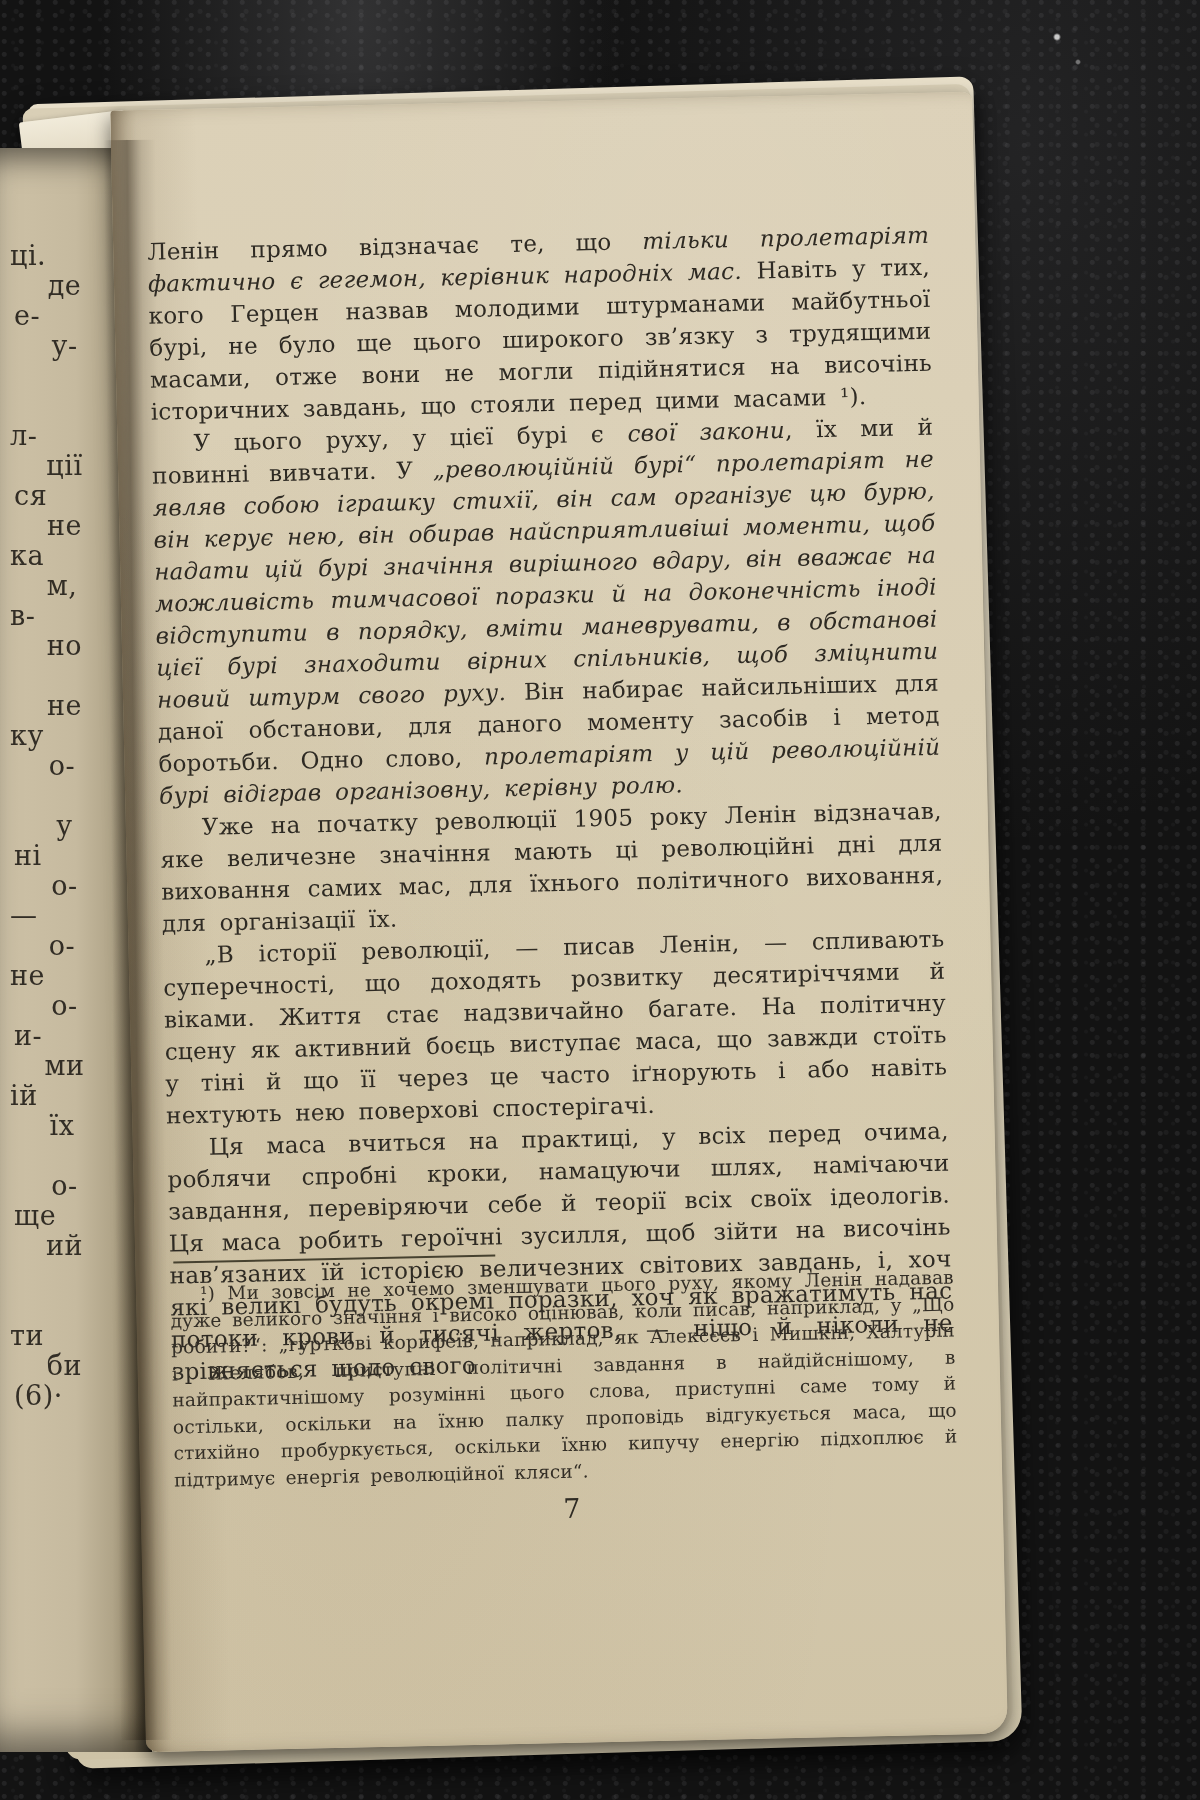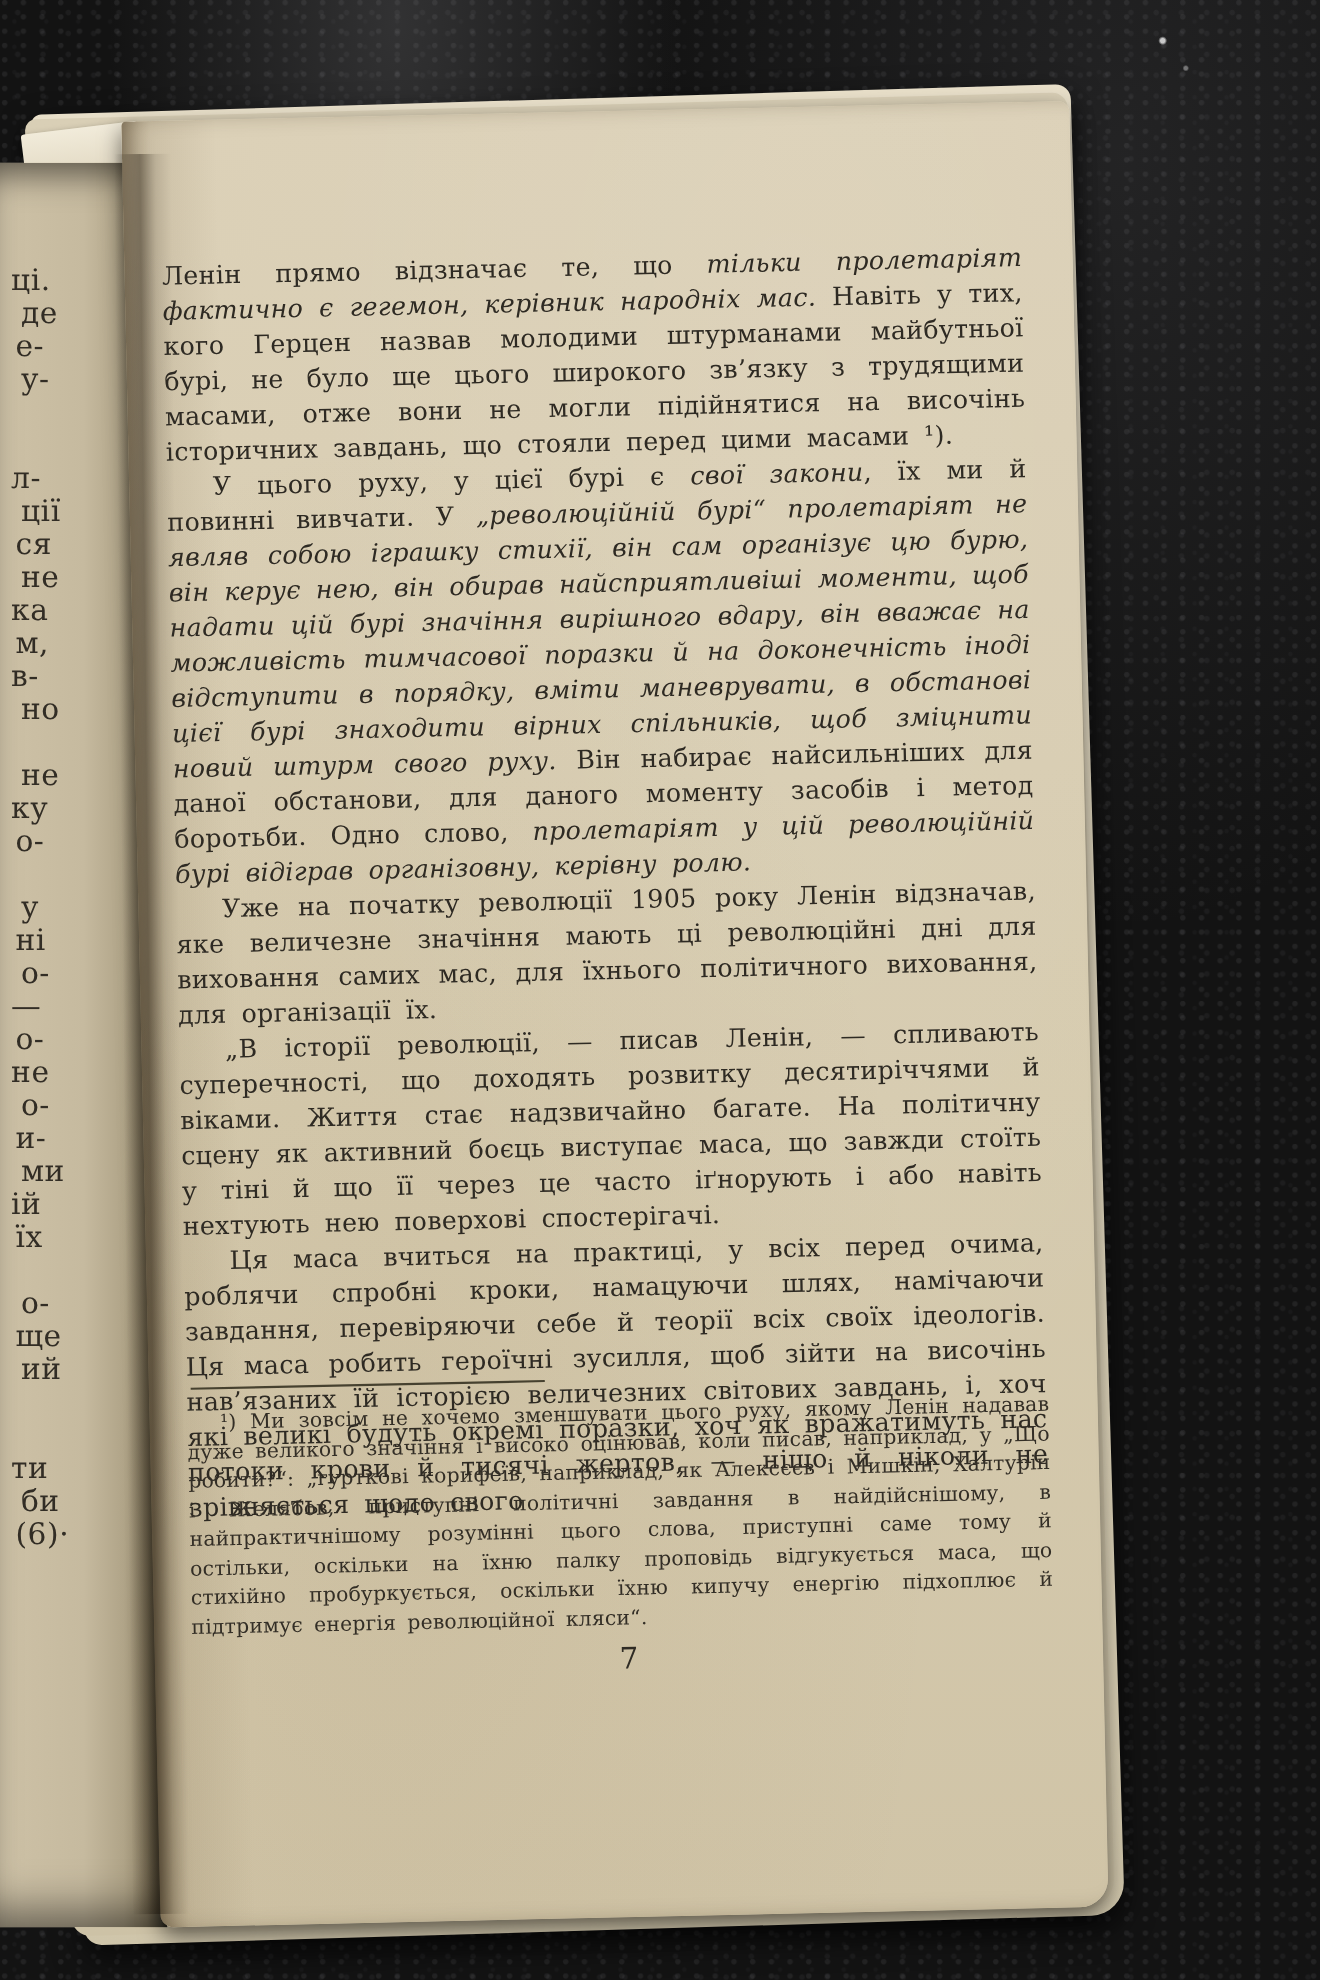--- a/index.html
+++ b/index.html
@@ -37,21 +37,21 @@
     background:linear-gradient(90deg,#cdc1a6 0%,#c6ba9f 50%,#b0a488 74%,#8d8166 88%,#5d5643 97%,#3a3527 100%);
     box-shadow:inset 0 30px 30px -20px rgba(0,0,0,.55), inset 0 -40px 40px -25px rgba(0,0,0,.5);
   }
   .frag-col{
     position:absolute;left:10px;top:62px;width:100px;
     font-size:27px;line-height:30px;color:#322d25;
     letter-spacing:.02em;
     margin-top:31px;
   }
   .frag-line{height:30px;white-space:nowrap;}
-  .frag-line:nth-child(2n){padding-left:9px;}
+  .frag-line:nth-child(2n){padding-left:9px;text-align:center;}
   .frag-line:nth-child(3n){padding-left:4px;}
   
   .corner-sliver{
     position:absolute;left:22px;top:116px;width:106px;height:60px;
     background:linear-gradient(180deg,#f1ebda,#dcd2ba);
     transform:rotate(-7deg);border-radius:3px;
     box-shadow:0 3px 7px rgba(0,0,0,.5);
   }
   
   .page{

